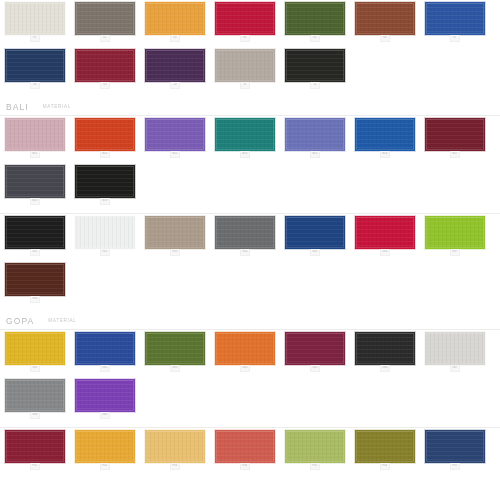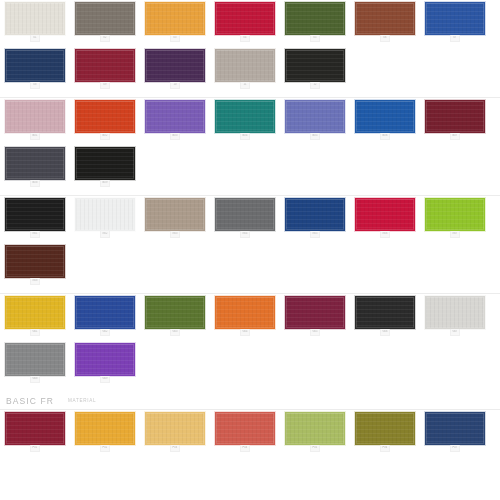--- a/index.html
+++ b/index.html
@@ -229,20 +229,24 @@
           <div class="swatch-chip-wrap" style="background: rgb(38, 38, 35); box-shadow: rgba(38, 38, 35, 0.2) 0px 0px 0px 1px; opacity: 1; padding: 1px;">
             <div class="swatch-chip" style="background-color: rgb(38, 38, 35);"></div>
           </div>
           <div class="swatch-tab">
             <div class="swatch-code">12</div>
           </div>
         </div>
       </div>
     </div>
     <div class="section">
+      <div class="section-header">
+        <div class="section-title">BALI</div>
+        <div class="section-brand">MATERIAL</div>
+      </div>
       <div class="section-rule"></div>
       <div class="swatch-row">
         <div class="swatch" title="dusty-pink" style="left: 5px;">
           <div class="swatch-chip-wrap" style="background: rgb(207, 171, 180); box-shadow: rgba(207, 171, 180, 0.2) 0px 0px 0px 1px; opacity: 1; padding: 1px;">
             <div class="swatch-chip" style="background-color: rgb(207, 171, 180);"></div>
           </div>
           <div class="swatch-tab">
             <div class="swatch-code">B01</div>
           </div>
         </div>
@@ -379,20 +383,24 @@
           <div class="swatch-chip-wrap" style="background: rgb(86, 41, 31); box-shadow: rgba(86, 41, 31, 0.2) 0px 0px 0px 1px; opacity: 1; padding: 1px;">
             <div class="swatch-chip" style="background-color: rgb(86, 41, 31);"></div>
           </div>
           <div class="swatch-tab">
             <div class="swatch-code">N08</div>
           </div>
         </div>
       </div>
     </div>
     <div class="section">
+      <div class="section-header">
+        <div class="section-title">GOPA</div>
+        <div class="section-brand">MATERIAL</div>
+      </div>
       <div class="section-rule"></div>
       <div class="swatch-row">
         <div class="swatch" title="golden-yellow" style="left: 5px;">
           <div class="swatch-chip-wrap" style="background: rgb(224, 181, 36); box-shadow: rgba(224, 181, 36, 0.2) 0px 0px 0px 1px; opacity: 1; padding: 1px;">
             <div class="swatch-chip" style="background-color: rgb(224, 181, 36);"></div>
           </div>
           <div class="swatch-tab">
             <div class="swatch-code">G01</div>
           </div>
         </div>
@@ -458,24 +466,20 @@
           <div class="swatch-chip-wrap" style="background: rgb(124, 63, 181); box-shadow: rgba(124, 63, 181, 0.2) 0px 0px 0px 1px; opacity: 1; padding: 1px;">
             <div class="swatch-chip" style="background-color: rgb(124, 63, 181);"></div>
           </div>
           <div class="swatch-tab">
             <div class="swatch-code">G09</div>
           </div>
         </div>
       </div>
     </div>
     <div class="section">
-      <div class="section-header">
-        <div class="section-title">BASIC FR</div>
-        <div class="section-brand">MATERIAL</div>
-      </div>
       <div class="section-rule"></div>
       <div class="swatch-row">
         <div class="swatch" title="dark-red" style="left: 5px;">
           <div class="swatch-chip-wrap" style="background: rgb(139, 31, 53); box-shadow: rgba(139, 31, 53, 0.2) 0px 0px 0px 1px; opacity: 1; padding: 1px;">
             <div class="swatch-chip" style="background-color: rgb(139, 31, 53);"></div>
           </div>
           <div class="swatch-tab">
             <div class="swatch-code">F01</div>
           </div>
         </div>

